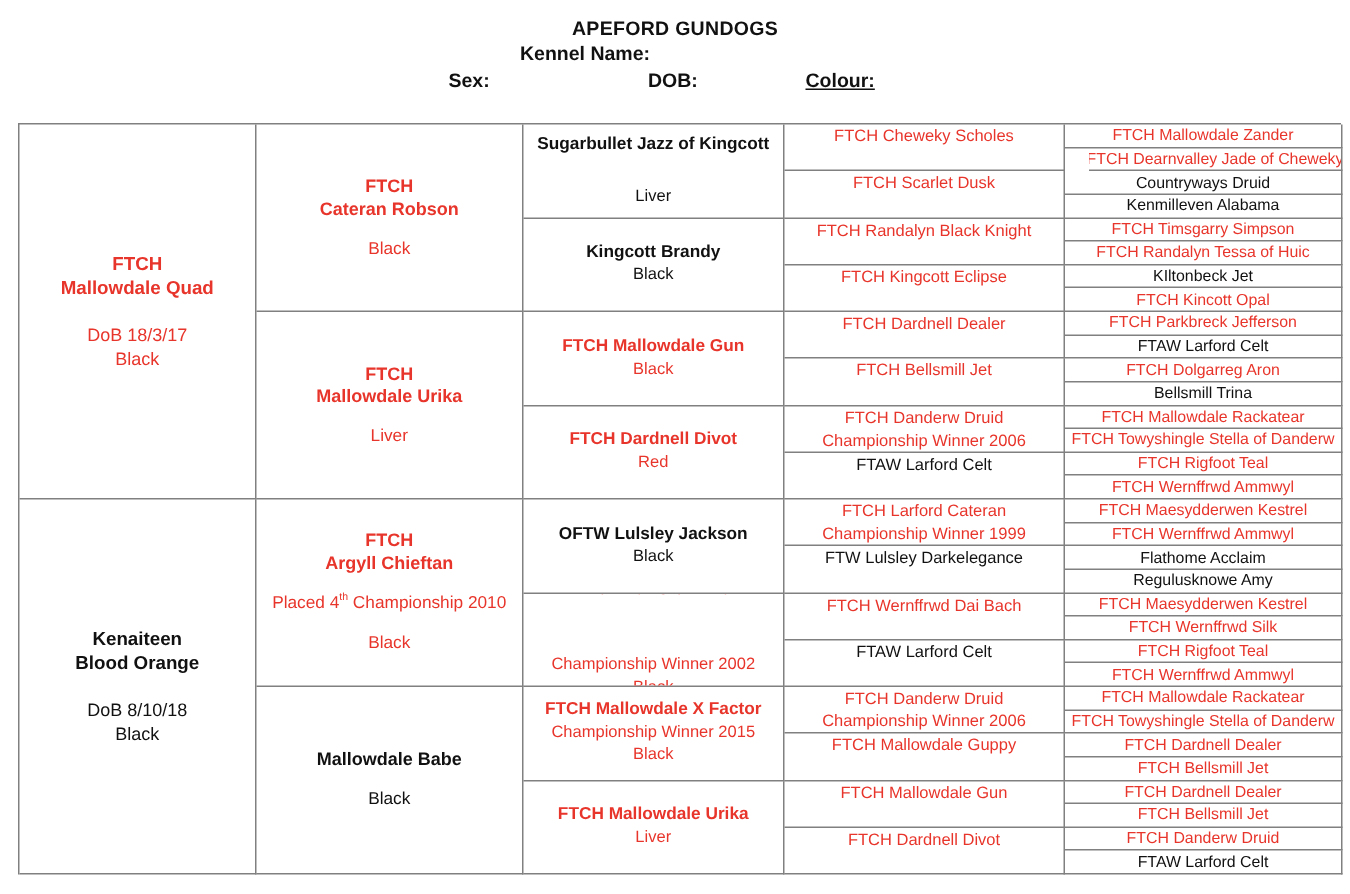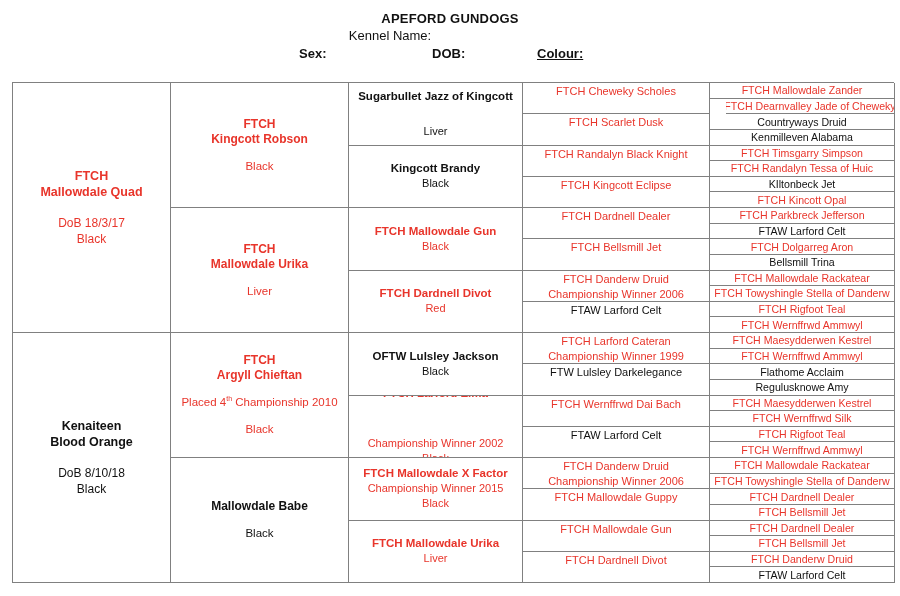--- a/index.html
+++ b/index.html
@@ -7,21 +7,21 @@
     width:900px;height:596px;background:#ffffff;overflow:hidden;
     font-family:"Liberation Sans",sans-serif;color:#111;
     position:relative;
   }
   .header-title{
     position:absolute;top:11px;left:0;width:900px;text-align:center;
     font-size:13px;font-weight:bold;letter-spacing:.2px;
   }
   .header-kennel{
     position:absolute;top:28px;left:0;width:780px;text-align:center;
-    font-size:13px;font-weight:normal;
+    font-size:13px;font-weight:bold;
   }
   .header-sex{position:absolute;top:46px;left:299px;font-size:13px;font-weight:bold;}
   .header-dob{position:absolute;top:46px;left:432px;font-size:13px;font-weight:bold;}
   .header-colour{position:absolute;top:46px;left:537px;font-size:13px;font-weight:bold;text-decoration:underline;}
 
   .grid{
     position:absolute;left:12px;top:82px;width:882px;height:501px;
     display:grid;
     grid-template-columns:158px 178px 174px 187px 185px;
     grid-template-rows:repeat(32,1fr);
@@ -79,21 +79,21 @@
           <div>Blood Orange</div>
         </div>
         <div class="dog-details">
           <div class="detail-line">DoB 8/10/18</div>
           <div class="detail-line">Black</div>
         </div>
       </div>
       <div class="cell g2 red" style="grid-area: 1 / 2 / span 8;">
         <div class="dog-name">
           <div>FTCH</div>
-          <div>Kingcott Robson</div>
+          <div>Cateran Robson</div>
         </div>
         <div class="dog-details">
           <div class="detail-line">Black</div>
         </div>
       </div>
       <div class="cell g2 red" style="grid-area: 9 / 2 / span 8;">
         <div class="dog-name">
           <div>FTCH</div>
           <div>Mallowdale Urika</div>
         </div>

